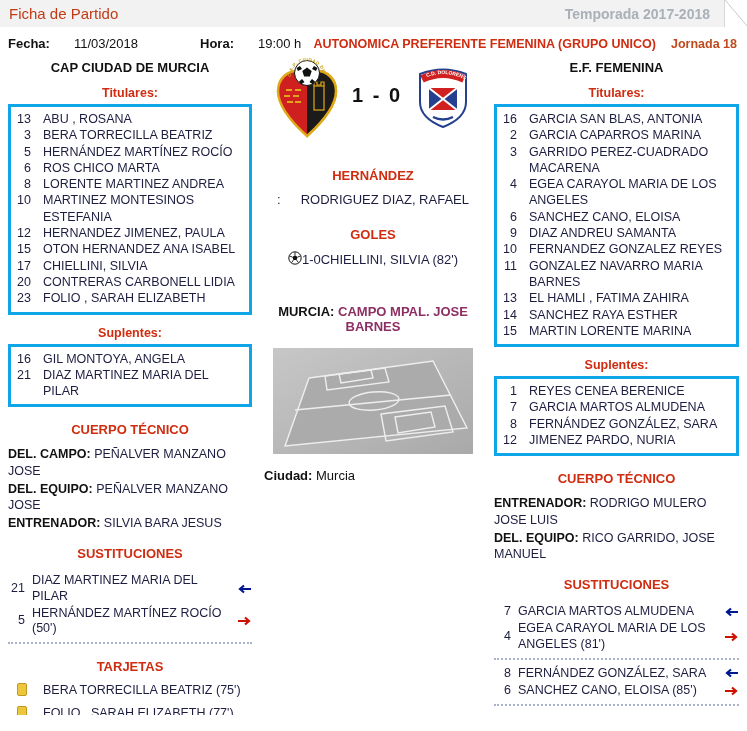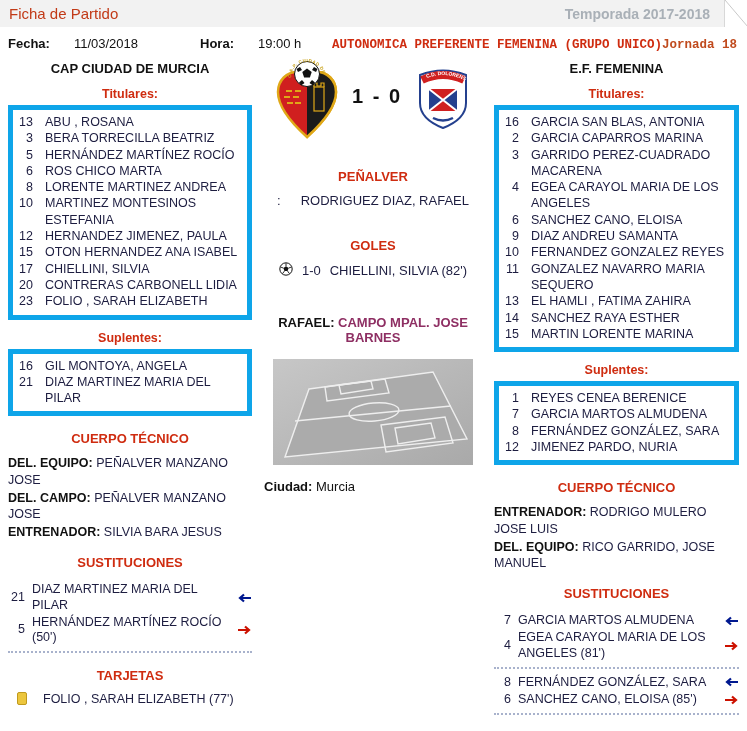--- a/index.html
+++ b/index.html
@@ -10,35 +10,35 @@
   .topbar { height:27px; background:#f2f2f2; display:flex; align-items:center; }
   .page-title { color:#c23a17; font-size:15px; padding-left:9px; }
   .season { margin-left:auto; color:#a9b0b7; font-size:14px; font-weight:bold; padding-right:14px; }
   .fold { width:23px; height:27px; background:#fff; border-left:1px solid #d8d8d8; flex:none; }
 
   
   .inforow { display:flex; align-items:baseline; padding:9px 8px 2px 8px; }
   .fecha-group { display:flex; gap:24px; font-size:13px; align-items:baseline; }
   .b { font-weight:bold; }
   .gap { width:14px; }
-  .right-info { margin-left:auto; display:flex; align-items:flex-end; padding-right:2px;font-family:Liberation Mono, monospace; }
+  .right-info { margin-left:auto; display:flex; gap:15px; align-items:flex-end; padding-right:2px; }
   .comp { color:#cf2c10; font-weight:bold; font-size:12.5px; }
   .jornada { color:#c04a1d; font-weight:bold; font-size:12.5px; }
 
   
   .cols { display:flex; padding:0 8px; gap:12px; align-items:flex-start; }
   .col-home { width:244px; flex:none; }
   .col-center { width:218px; flex:none; }
   .col-away { width:245px; flex:none; }
 
   .team-name { font-weight:bold; font-size:13px; text-align:center; margin-top:7px; }
   .sec-label { color:#cf2c10; font-weight:bold; font-size:12.5px; text-align:center; margin:11px 0 4px; }
   .sec-head  { color:#cf2c10; font-weight:bold; font-size:13px; text-align:center; margin:15px 0 9px; }
 
-  .roster-box { border:5px solid #0ea5e9; padding:4px 0 5px; background:#fff; }
+  .roster-box { border:3px solid #0ea5e9; padding:4px 0 5px; background:#fff; }
   .r-row { display:flex; font-size:12.5px; color:#1d1d40; line-height:16.3px; }
   .r-num { flex:none; width:32px; text-align:right; padding-right:12px; }
   .r-name { flex:1; padding-right:4px; }
 
   .staff-row { font-size:12.5px; line-height:16.2px; color:#1d1d40; margin-bottom:2px; }
   .staff-row .b { color:#111; }
 
   .subs-pair { border-bottom:2px dotted #a8b2cc; padding:2px 0 5px; margin-bottom:3px; }
   .sub-row { display:flex; align-items:center; font-size:12.5px; color:#1d1d40; line-height:15.2px; padding:1px 0; }
   .sub-num { flex:none; width:17px; text-align:right; margin-right:7px; }
@@ -46,22 +46,22 @@
   .arrow { flex:none; margin-left:5px; display:flex; align-items:center; }
 
   .card-row { display:flex; align-items:flex-start; font-size:12.5px; color:#1d1d40; line-height:15.5px; margin:7px 0; }
   .card-icon { flex:none; width:10px; height:13px; background:#ecc63d; border:1px solid #c09a1e; border-radius:2px; margin:0 16px 0 9px; }
 
   
   .badges { display:flex; justify-content:center; align-items:flex-start; gap:13px; margin-top:5px; }
   .score { font-size:20px; font-weight:bold; letter-spacing:2px; margin-top:26px; white-space:nowrap; }
   .arb-head { margin-top:26px; }
   .arb-line { display:flex; justify-content:center; gap:20px; font-size:13px; color:#1d1d40; }
-  .goles-head { margin-top:30px; }
-  .goal-line { display:flex; justify-content:center; align-items:center; gap:9px; font-size:13px; color:#1d1d40; }
+  .goles-head { margin-top:20px; }
+  .goal-line { display:flex; justify-content:center; align-items:center; font-size:13px; color:#1d1d40; }
   .estadio { text-align:center; font-size:13px; margin-top:36px; font-weight:bold; }
   .est-val { color:#8e2f63; }
   .field-box { width:200px; height:106px; margin:14px auto 0; }
   .ciudad { text-align:left; font-size:13px; margin-top:14px; }
 </style>
 </head>
 <body>
 
 <div class="page">
 
@@ -147,22 +147,22 @@
             <span class="r-name">GIL MONTOYA, ANGELA</span>
           </div>
         <div class="r-row">
             <span class="r-num">21</span>
             <span class="r-name">DIAZ MARTINEZ MARIA DEL PILAR</span>
           </div>
       </div>
 
       <div class="sec-head">CUERPO TÉCNICO</div>
       <div>
+        <div class="staff-row"><span class="b">DEL. CAMPO:</span> <span>PEÑALVER MANZANO JOSE</span></div>
         <div class="staff-row"><span class="b">DEL. EQUIPO:</span> <span>PEÑALVER MANZANO JOSE</span></div>
-        <div class="staff-row"><span class="b">DEL. CAMPO:</span> <span>PEÑALVER MANZANO JOSE</span></div>
         <div class="staff-row"><span class="b">ENTRENADOR:</span> <span>SILVIA BARA JESUS</span></div>
       </div>
 
       <div class="sec-head">SUSTITUCIONES</div>
       <div>
         <div class="subs-pair">
           <div class="sub-row">
             <span class="sub-num">21</span>
             <span class="sub-name">DIAZ MARTINEZ MARIA DEL PILAR</span>
             <span class="arrow">
@@ -178,20 +178,24 @@
                 <svg width="15" height="10" viewBox="0 0 15 10">
                   <path d="M1 5 H11 M8 1.5 L12 5 L8 8.5" stroke="#cc1100" stroke-width="2.2" fill="none"></path>
                 </svg>
               </span>
           </div>
         </div>
       </div>
 
       <div class="sec-head">TARJETAS</div>
       <div>
+        <div class="card-row">
+            <span class="card-icon"></span>
+            <span>BERA TORRECILLA BEATRIZ (75')</span>
+          </div>
         <div class="card-row">
             <span class="card-icon"></span>
             <span>FOLIO , SARAH ELIZABETH (77')</span>
           </div>
         <div class="card-row">
             <span class="card-icon"></span>
             <span>CHIELLINI, SILVIA (82')</span>
           </div>
       </div>
     </div>
@@ -240,41 +244,41 @@
             <polygon points="14,26 42,26 28,37" fill="#d02020"></polygon>
             <polygon points="14,48 42,48 28,37" fill="#d02020"></polygon>
             <polygon points="14,26 14,48 28,37" fill="#24408e"></polygon>
             <polygon points="42,26 42,48 28,37" fill="#24408e"></polygon>
             <path d="M14 26 L42 48 M42 26 L14 48" stroke="#fff" stroke-width="2"></path>
             <path d="M18 55 Q28 60 38 55" stroke="#24408e" stroke-width="2.5" fill="none"></path>
           </svg>
         </span>
       </div>
 
-      <div class="sec-head arb-head">PEÑALVER</div>
+      <div class="sec-head arb-head">HERNÁNDEZ</div>
       <div class="arb-line">
         <span>:</span>
         <span>RODRIGUEZ DIAZ, RAFAEL</span>
       </div>
 
       <div class="sec-head goles-head">GOLES</div>
       <div class="goal-line">
         <span>
           <svg width="14" height="14" viewBox="0 0 14 14">
             <circle cx="7" cy="7" r="6.2" fill="#fff" stroke="#111" stroke-width="1"></circle>
             <polygon points="7,4.2 4.4,6.1 5.4,9.1 8.6,9.1 9.6,6.1" fill="#111"></polygon>
             <path d="M7 4.2 L7 1.2 M4.4 6.1 L1.6 5 M9.6 6.1 L12.4 5 M5.4 9.1 L3.6 11.6 M8.6 9.1 L10.4 11.6" stroke="#111" stroke-width="0.9"></path>
           </svg>
         </span>
         <span>1-0</span>
         <span>CHIELLINI, SILVIA (82')</span>
       </div>
 
       <div class="estadio">
-        <span style="color:#111">RAFAEL:</span>
+        <span style="color:#111">MURCIA:</span>
         <span class="est-val">CAMPO MPAL. JOSE BARNES</span>
       </div>
 
       <div class="field-box">
         <svg width="200" height="106" viewBox="0 0 200 106">
           <defs>
             <linearGradient id="fg" x1="0" y1="0" x2="1" y2="1">
               <stop offset="0" stop-color="#c7c7c7"></stop>
                 <stop offset="1" stop-color="#a9a9a9"></stop>
             </linearGradient>
@@ -327,21 +331,21 @@
         <div class="r-row">
             <span class="r-num">9</span>
             <span class="r-name">DIAZ ANDREU SAMANTA</span>
           </div>
         <div class="r-row">
             <span class="r-num">10</span>
             <span class="r-name">FERNANDEZ GONZALEZ REYES</span>
           </div>
         <div class="r-row">
             <span class="r-num">11</span>
-            <span class="r-name">GONZALEZ NAVARRO MARIA SEQUERO</span>
+            <span class="r-name">GONZALEZ NAVARRO MARIA BARNES</span>
           </div>
         <div class="r-row">
             <span class="r-num">13</span>
             <span class="r-name">EL HAMLI , FATIMA ZAHIRA</span>
           </div>
         <div class="r-row">
             <span class="r-num">14</span>
             <span class="r-name">SANCHEZ RAYA ESTHER</span>
           </div>
         <div class="r-row">

